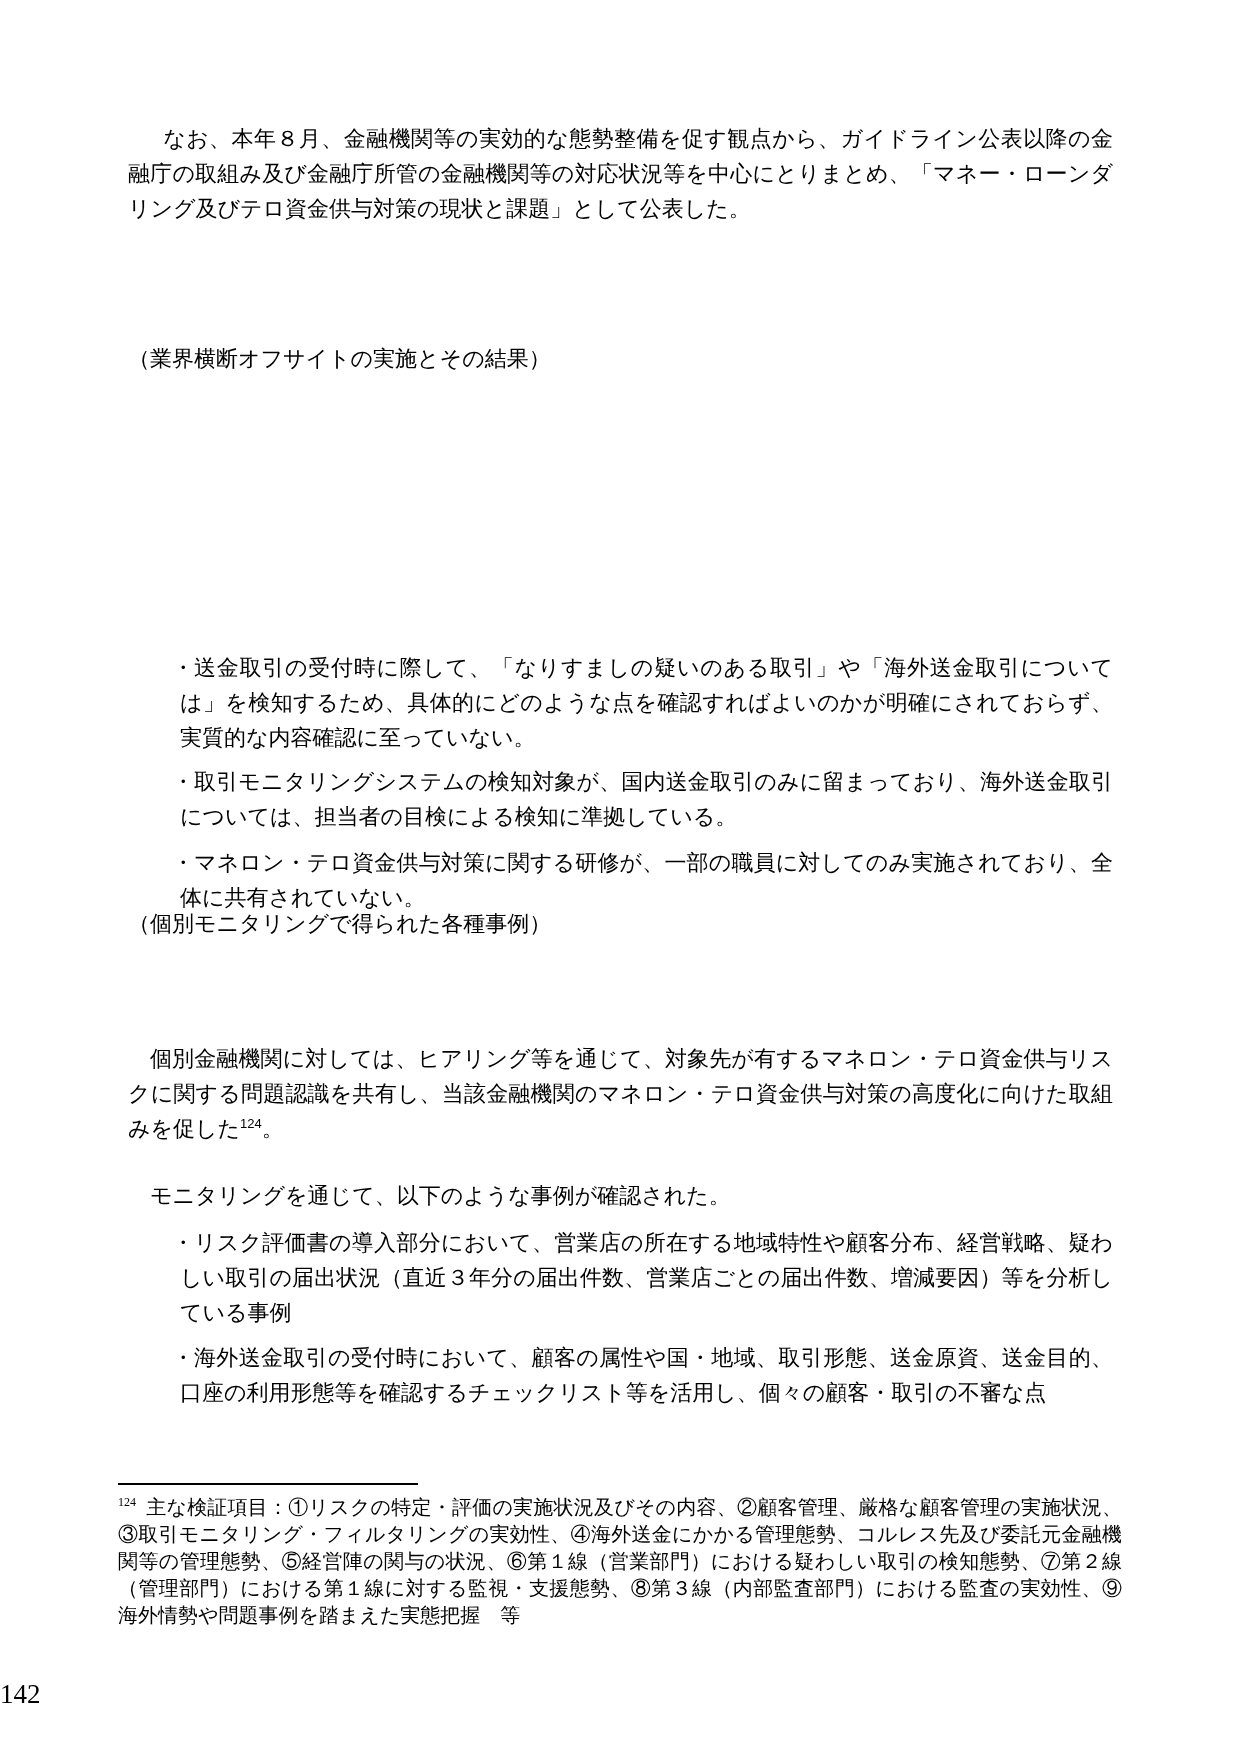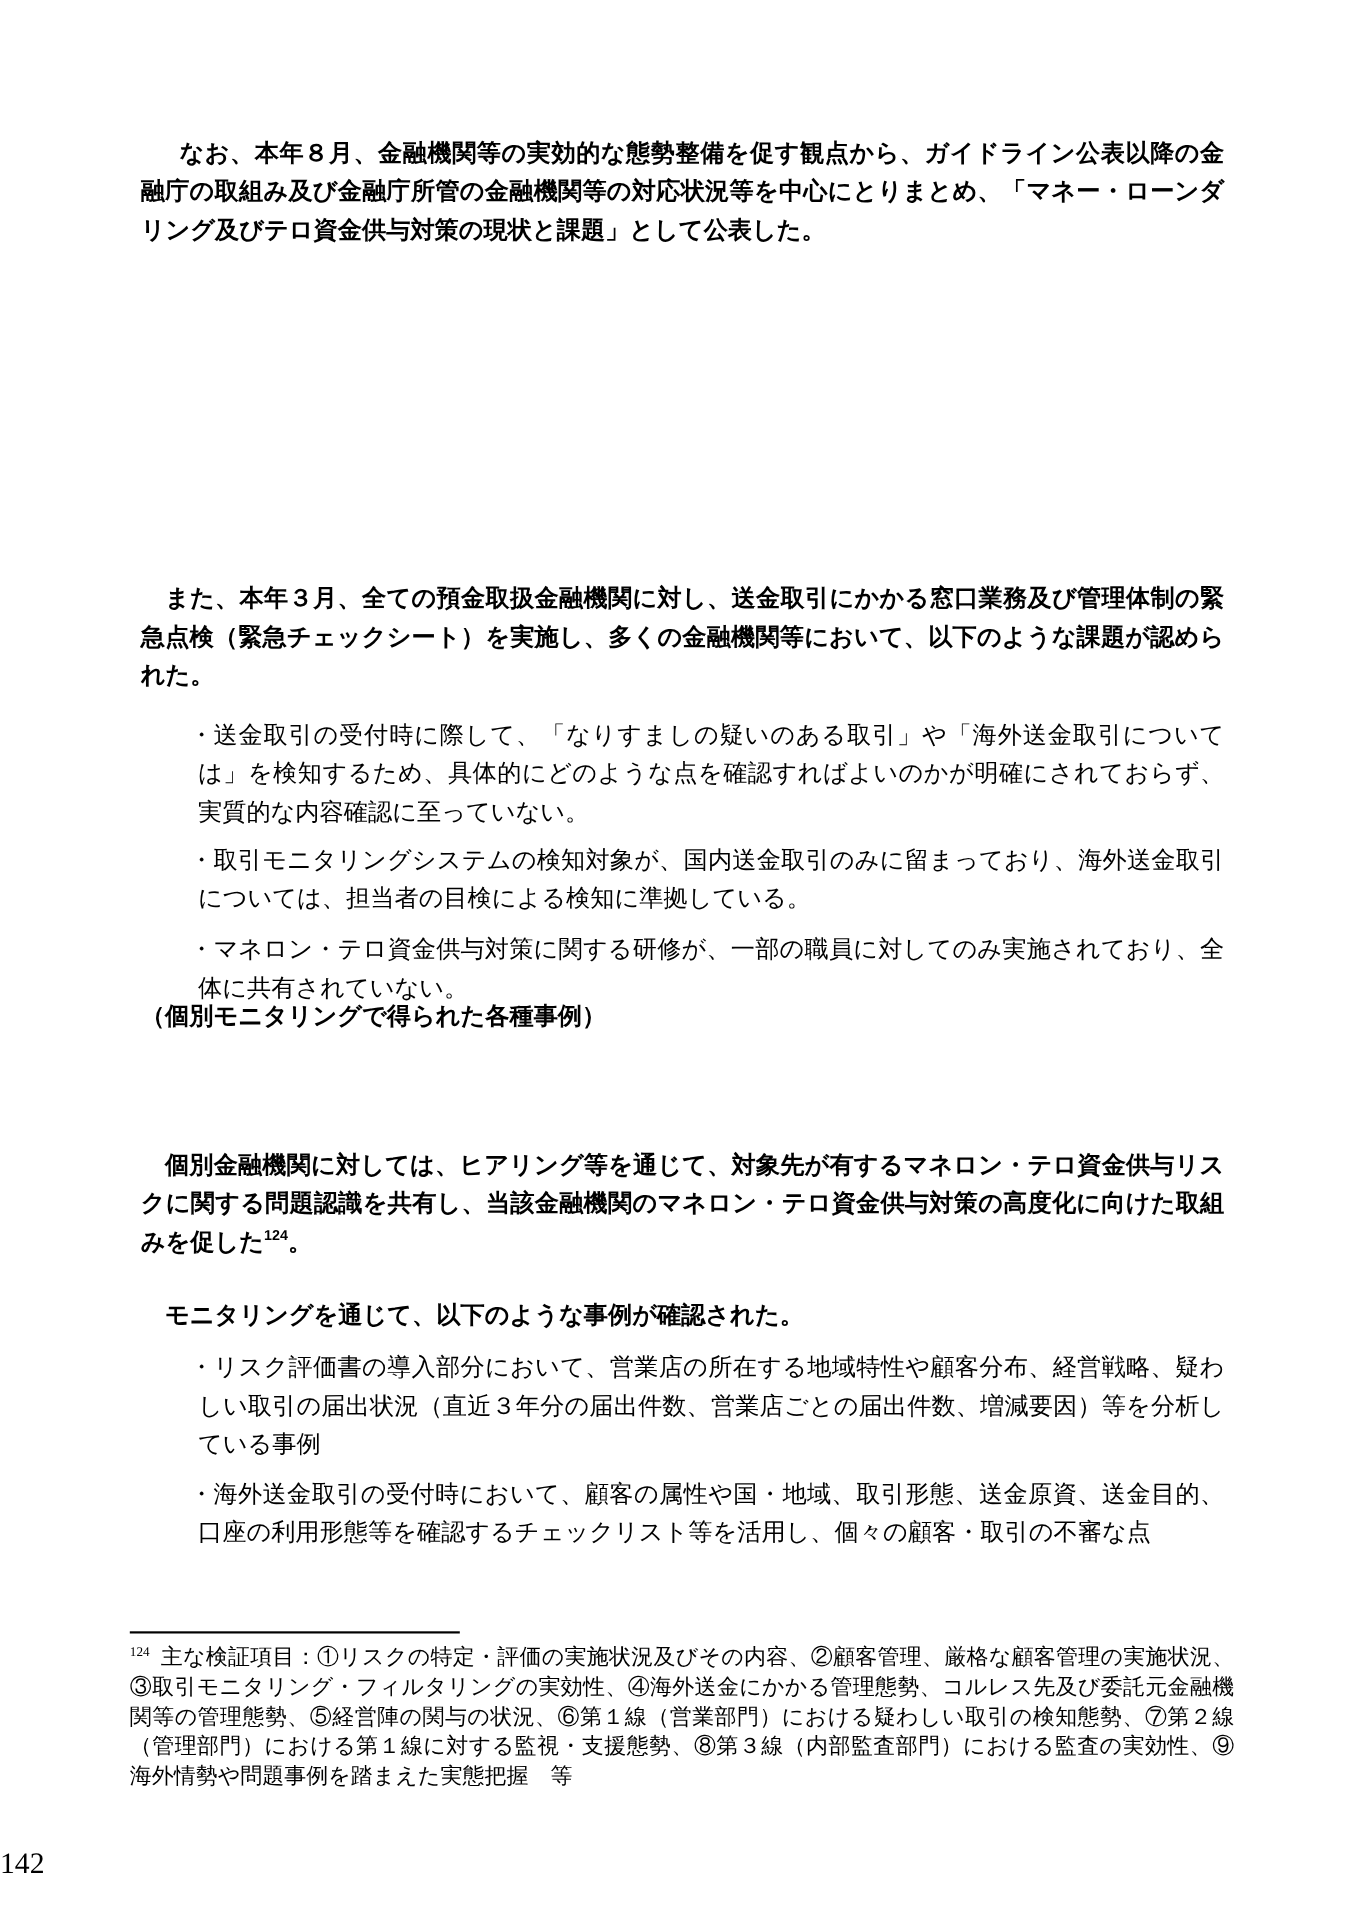--- a/index.html
+++ b/index.html
@@ -7,21 +7,21 @@
     position:relative;
     width:1240px;
     height:1755px;
     background:#ffffff;
     color:#000000;
     font-family:"Liberation Sans","DejaVu Sans",sans-serif;
     font-size:22px;
     line-height:35px;
     overflow:hidden;
   }
-  .blk{position:absolute;left:128px;width:985px;margin:0;font-weight:bold;}
+  .blk{position:absolute;left:128px;width:985px;margin:0;}
   .para{text-align:justify;}
   .indent{text-indent:1em;}
   .indent-lg{text-indent:1.6em;}
   .heading{font-weight:bold;}
   .bullet{position:absolute;left:128px;width:985px;}
   .bullet .marker{position:absolute;left:44px;top:0;}
   .bullet .bt{display:block;margin-left:52px;text-indent:14px;text-align:justify;}
   sup.ref{font-size:13px;line-height:0;vertical-align:super;letter-spacing:0;}
   .fn-rule{position:absolute;left:118px;top:1483px;width:300px;height:2px;background:#000000;}
   .footnote{
@@ -37,23 +37,23 @@
   }
 </style>
 </head>
 <body>
 
 <div class="page">
 
   <p class="blk para indent-lg" style="top:121px">なお、本年８月、金融機関等の実効的な態勢整備を促す観点から、ガイドライン公表以降の金融庁の取組み及び金融庁所管の金融機関等の対応状況等を中心にとりまとめ、「マネー・ローンダリング及びテロ資金供与対策の現状と課題」として公表した。</p>
 
 
+  <p class="blk para" style="top:341px">（業界横断オフサイトの実施とその結果）</p>
 
 
-  <p class="blk para indent" style="top:526px">また、本年３月、全ての預金取扱金融機関に対し、送金取引にかかる窓口業務及び管理体制の緊急点検（緊急チェックシート）を実施し、多くの金融機関等において、以下のような課題が認められた。</p>
 
   <div class="bullet" style="top:650px">
     <span class="marker">・</span>
     <span class="bt">送金取引の受付時に際して、「なりすましの疑いのある取引」や「海外送金取引については」を検知するため、具体的にどのような点を確認すればよいのかが明確にされておらず、実質的な内容確認に至っていない。</span>
   </div>
 
   <div class="bullet" style="top:764px">
     <span class="marker">・</span>
     <span class="bt">取引モニタリングシステムの検知対象が、国内送金取引のみに留まっており、海外送金取引については、担当者の目検による検知に準拠している。</span>
   </div>

